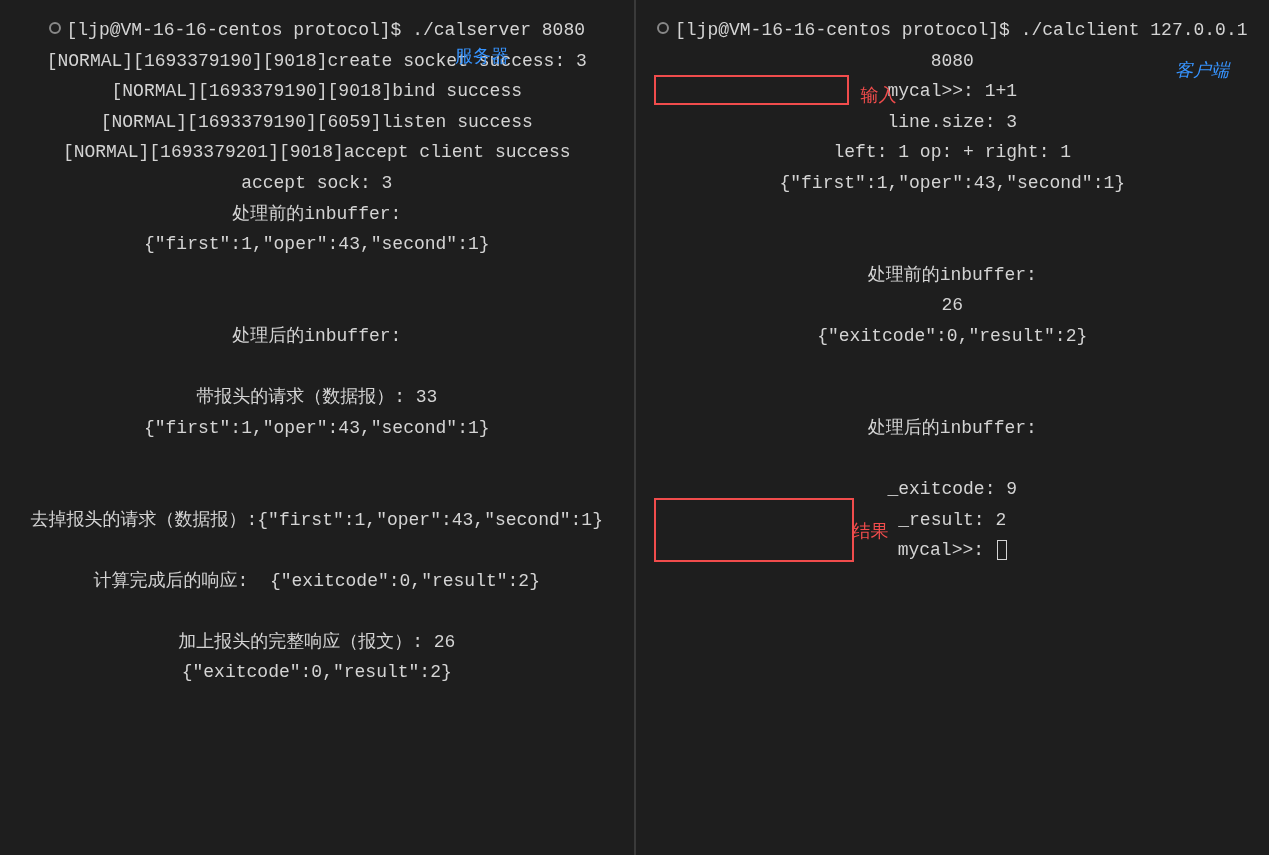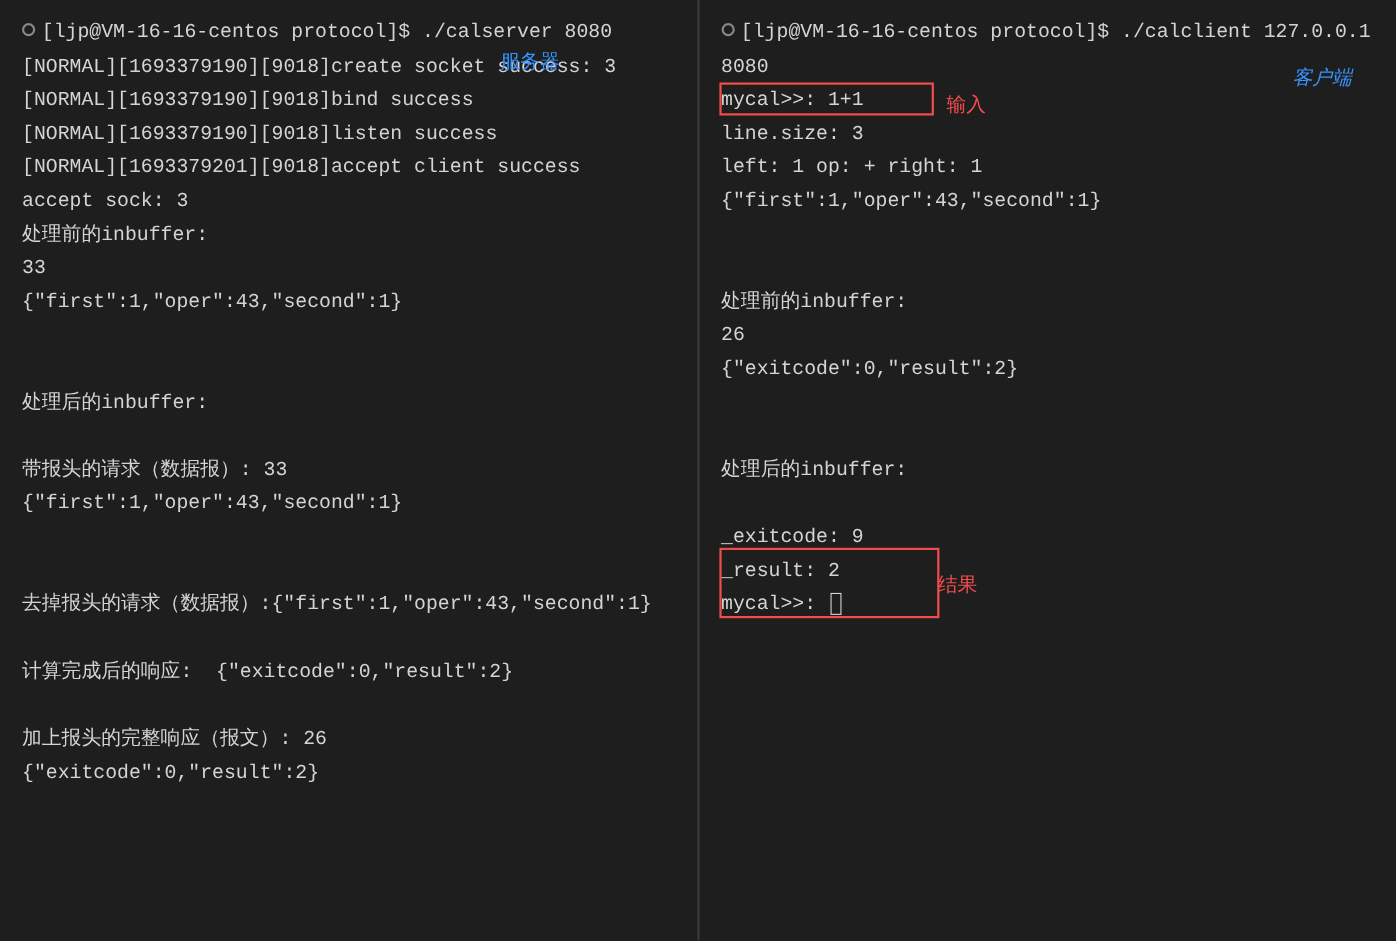--- a/index.html
+++ b/index.html
@@ -1,18 +1,19 @@
 <!DOCTYPE html>
 <html><head>
   <meta charset="utf-8">
   <style>
     * {
       margin: 0;
       padding: 0;
       box-sizing: border-box;
+      text-align: center;
     }
     body {
       background: #1e1e1e;
       font-family: 'Consolas', 'Monaco', 'Courier New', monospace;
       font-size: 18px;
       line-height: 1.7;
       color: #d4d4d4;
       display: flex;
       width: 1269px;
       height: 855px;
@@ -68,25 +69,24 @@
       margin-left: 2px;
     }
   </style>
 </head>
 <body>
 
 <div class="pane pane-left">
   <span class="circle-icon"></span><span class="terminal-line">[ljp@VM-16-16-centos protocol]$ ./calserver 8080</span>
   <div class="terminal-line">[NORMAL][1693379190][9018]create socket success: 3</div>
   <div class="terminal-line">[NORMAL][1693379190][9018]bind success</div>
-  <div class="terminal-line">[NORMAL][1693379190][9018]listen success</div>
+  <div class="terminal-line">[NORMAL][1693379190][6059]listen success</div>
   <div class="terminal-line">[NORMAL][1693379201][9018]accept client success</div>
   <div class="terminal-line">accept sock: 3</div>
   <div class="terminal-line">处理前的inbuffer:</div>
-  <div class="terminal-line">33</div>
   <div class="terminal-line">{"first":1,"oper":43,"second":1}</div>
   <div class="terminal-line">&nbsp;</div>
   <div class="terminal-line">&nbsp;</div>
   <div class="terminal-line">处理后的inbuffer:</div>
   <div class="terminal-line">&nbsp;</div>
   <div class="terminal-line">带报头的请求（数据报）: 33</div>
   <div class="terminal-line">{"first":1,"oper":43,"second":1}</div>
   <div class="terminal-line">&nbsp;</div>
   <div class="terminal-line">&nbsp;</div>
   <div class="terminal-line">去掉报头的请求（数据报）:{"first":1,"oper":43,"second":1}</div>

